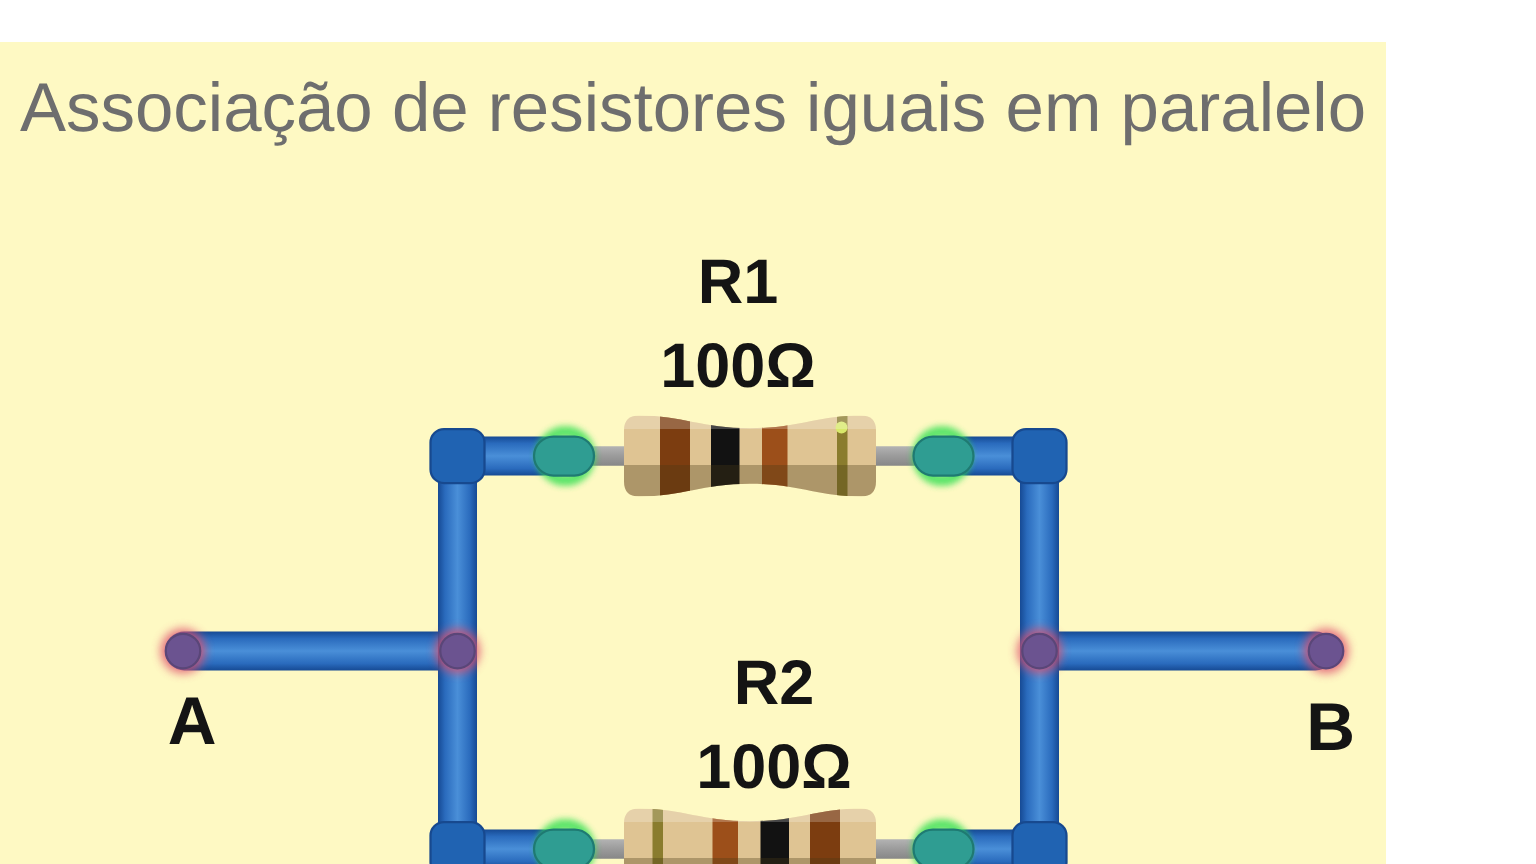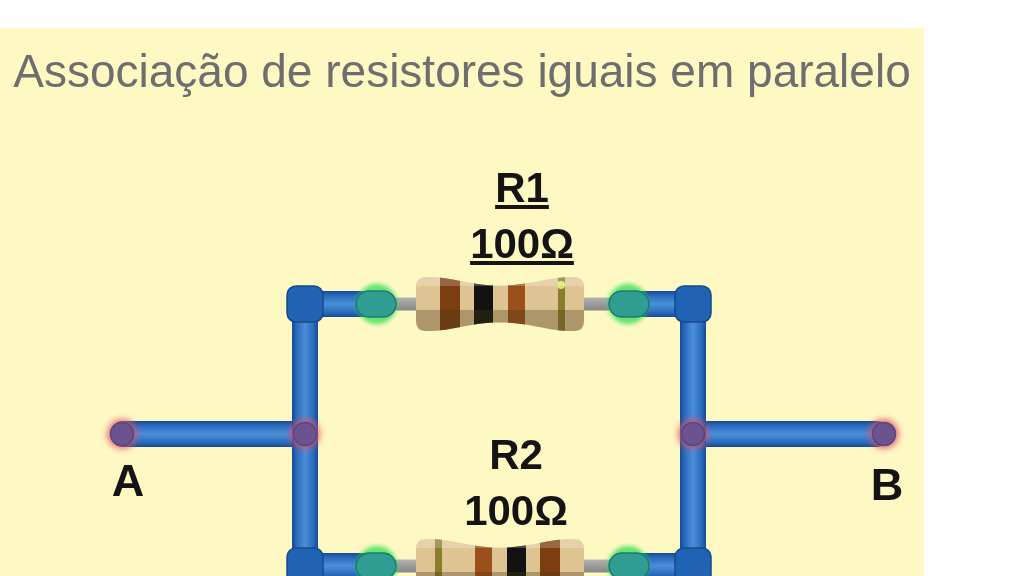--- a/index.html
+++ b/index.html
@@ -33,21 +33,21 @@
   }
   .rlabel {
     position: absolute;
     width: 204px;
     text-align: center;
     font-size: 42px;
     font-weight: 600;
     color: #141414;
     line-height: 56px;
   }
-  #r1-label { left: 420px; top: 132px; text-decoration: underline; }
+  #r1-label { left: 390px; top: 132px; }
   #r2-label { left: 414px; top: 399px; }
   .tlabel {
     position: absolute;
     width: 60px;
     text-align: center;
     font-size: 45px;
     font-weight: 600;
     color: #141414;
     line-height: 46px;
   }

